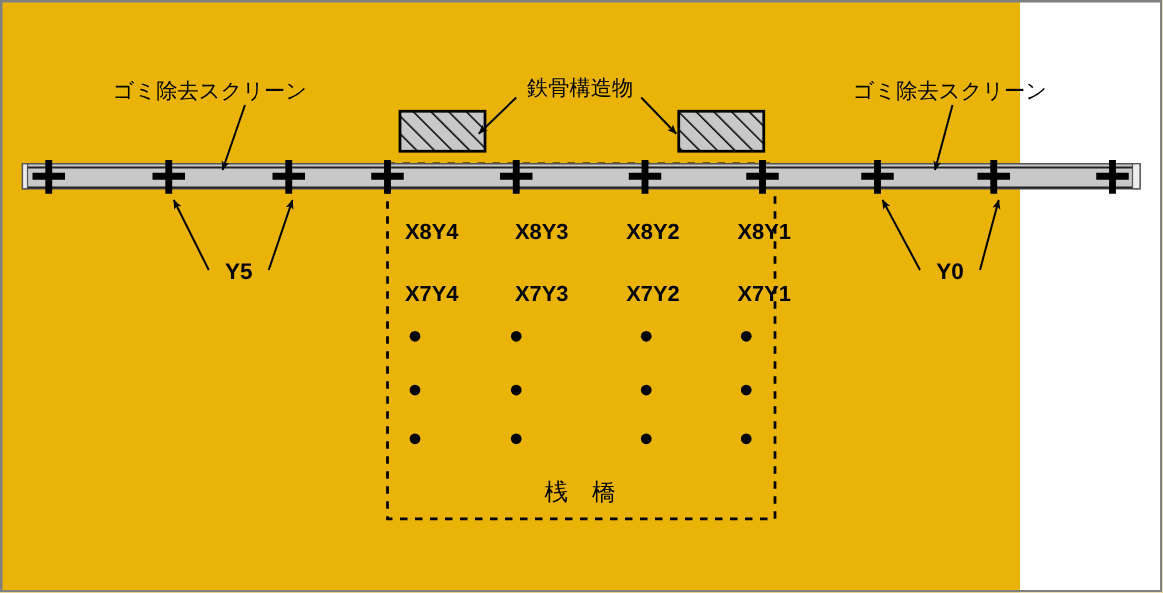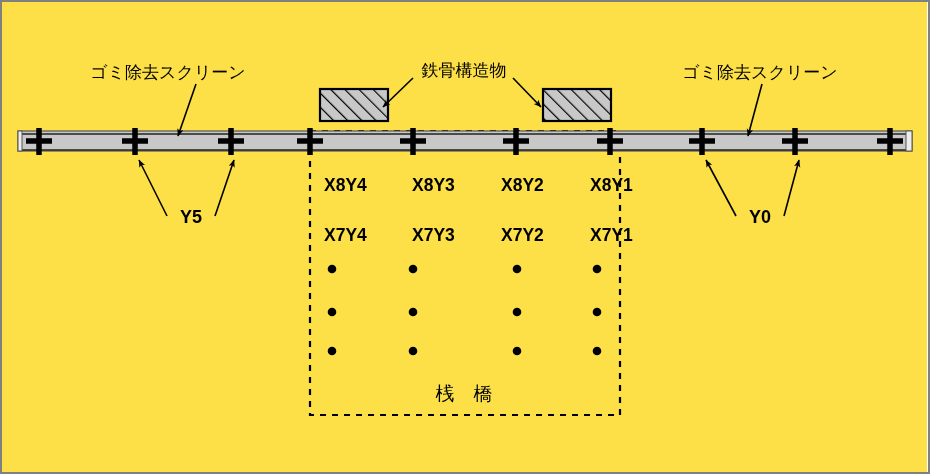--- a/index.html
+++ b/index.html
@@ -5,23 +5,23 @@
   html, body {
     margin: 0;
     padding: 0;
     background: #ffffff;
   }
   body {
     font-family: "Liberation Sans", "DejaVu Sans", sans-serif;
   }
   #diagram-root {
     position: relative;
-    width: 927px;
+    width: 816px;
     height: 474px;
-    background: #fde047;
+    background: #eab308;
     box-sizing: border-box;
   }
   #diagram-svg {
     display: block;
     width: 930px;
     height: 474px;
   }
   .frame-border {
     fill: none;
     stroke: #808080;

